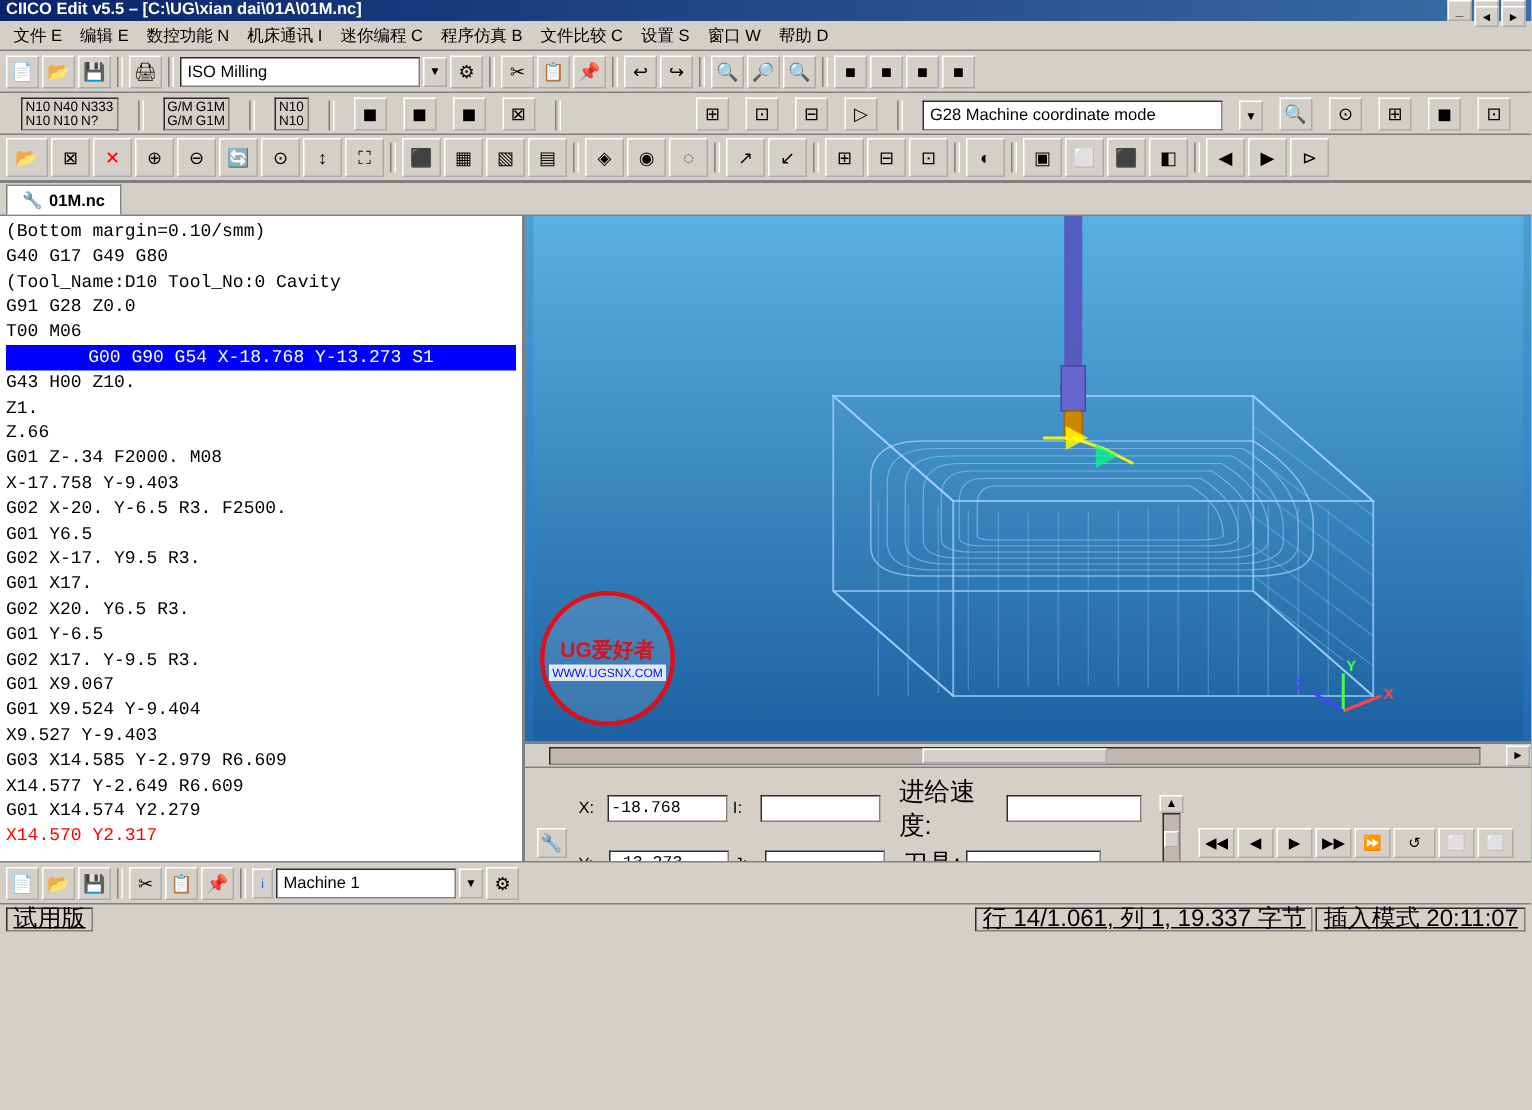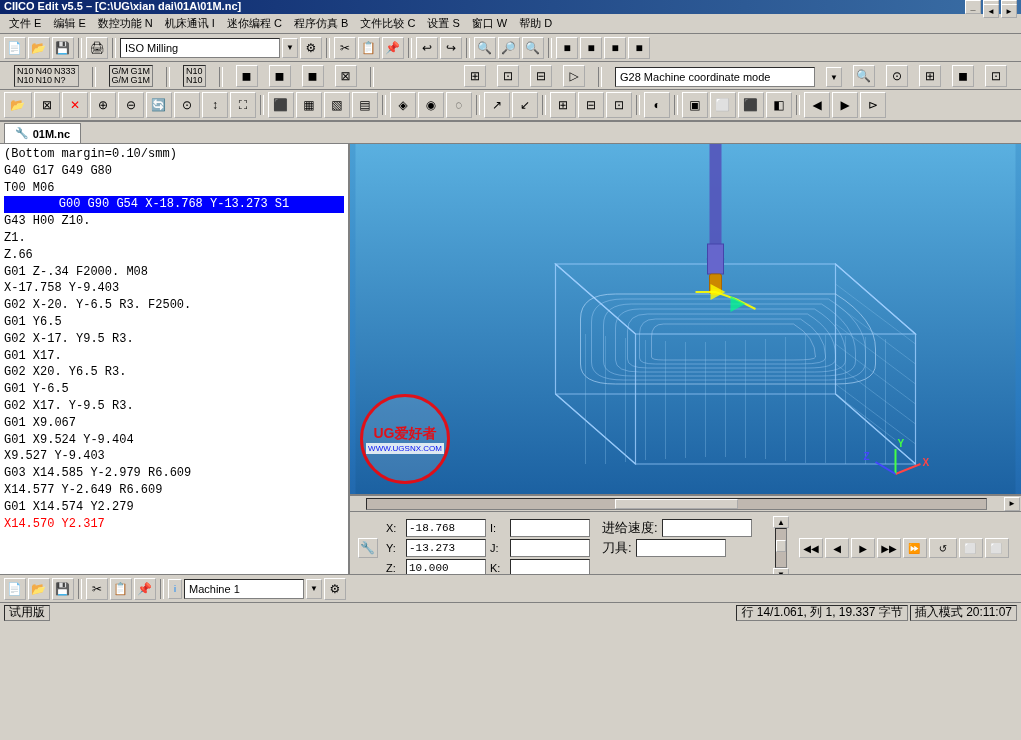--- a/index.html
+++ b/index.html
@@ -199,21 +199,21 @@
     }
     .coord-label { font-size: 11px; width: 16px; }
     .coord-input {
       width: 80px; height: 18px;
       border: 1px inset #808080;
       background: white;
       font-size: 11px;
       font-family: 'Courier New', monospace;
       padding: 0 2px;
     }
-    .coord-field-label { font-size: 13px; margin-left: 8px; }
+    .coord-field-label { font-size: 17px; margin-left: 8px; }
     .coord-input-wide { width: 90px; }
     #playback-controls {
       display: flex;
       align-items: center;
       padding: 4px;
       gap: 2px;
       border-top: 1px solid #808080;
     }
     .play-btn {
       width: 24px; height: 20px;
@@ -224,22 +224,23 @@
     }
 
     
     #status-bar {
       height: 20px;
       background: #d4d0c8;
       border-top: 1px solid #808080;
       display: flex;
       align-items: center;
       padding: 0 4px;
-      font-size: 12px;
+      font-size: 16px;
       gap: 2px;
+      text-decoration: underline;
     }
     .status-section {
       padding: 0 4px;
       border: 1px inset #808080;
       height: 16px;
       display: flex; align-items: center;
     }
 
     
     #bottom-toolbar {
@@ -443,20 +444,22 @@
 </div>
 
 <div id="main-area" style="height: 430px;">
 
   <div id="code-panel">
     <div id="code-panel-wrapper">
       <div id="code-inner">
         <div id="code-content">
             <div class="code-line code-default">(Bottom margin=0.10/smm)</div>
             <div class="code-line code-default">G40 G17 G49 G80</div>
+            <div class="code-line code-default">(Tool_Name:D10 Tool_No:0   Cavity</div>
+            <div class="code-line code-default">G91 G28 Z0.0</div>
             <div class="code-line code-default">T00 M06</div>
             <div class="code-line highlighted">G00 G90 G54 X-18.768 Y-13.273 S1</div>
             <div class="code-line code-default">G43 H00 Z10.</div>
             <div class="code-line code-default">Z1.</div>
             <div class="code-line code-default">Z.66</div>
             <div class="code-line code-default">G01 Z-.34 F2000. M08</div>
             <div class="code-line code-default">X-17.758 Y-9.403</div>
             <div class="code-line code-default">G02 X-20. Y-6.5 R3. F2500.</div>
             <div class="code-line code-default">G01 Y6.5</div>
             <div class="code-line code-default">G02 X-17. Y9.5 R3.</div>

